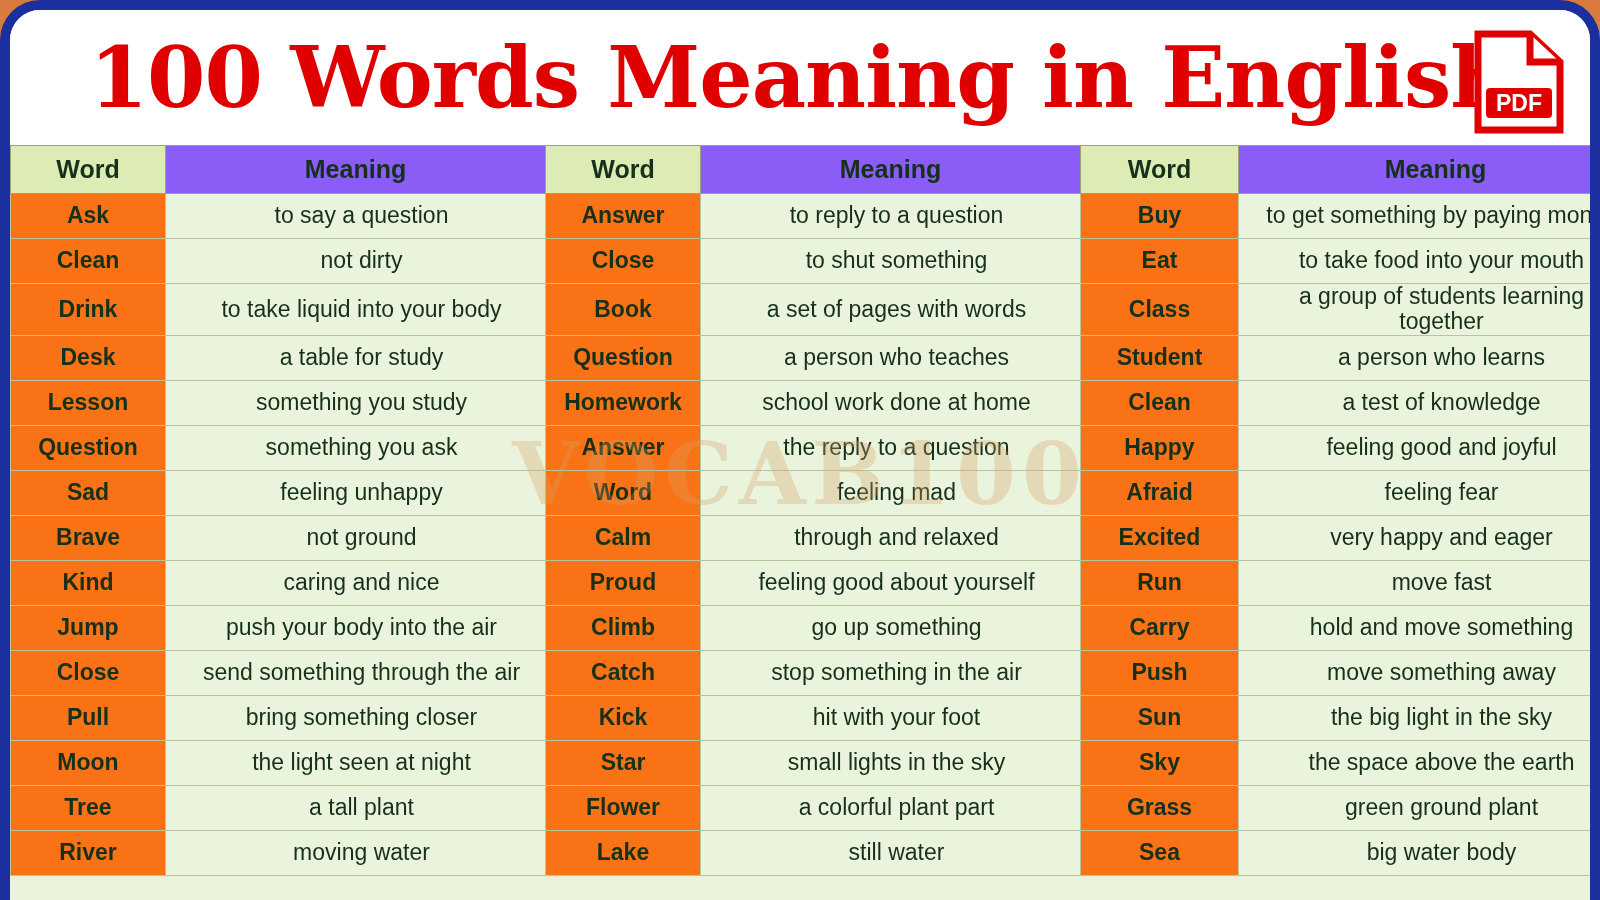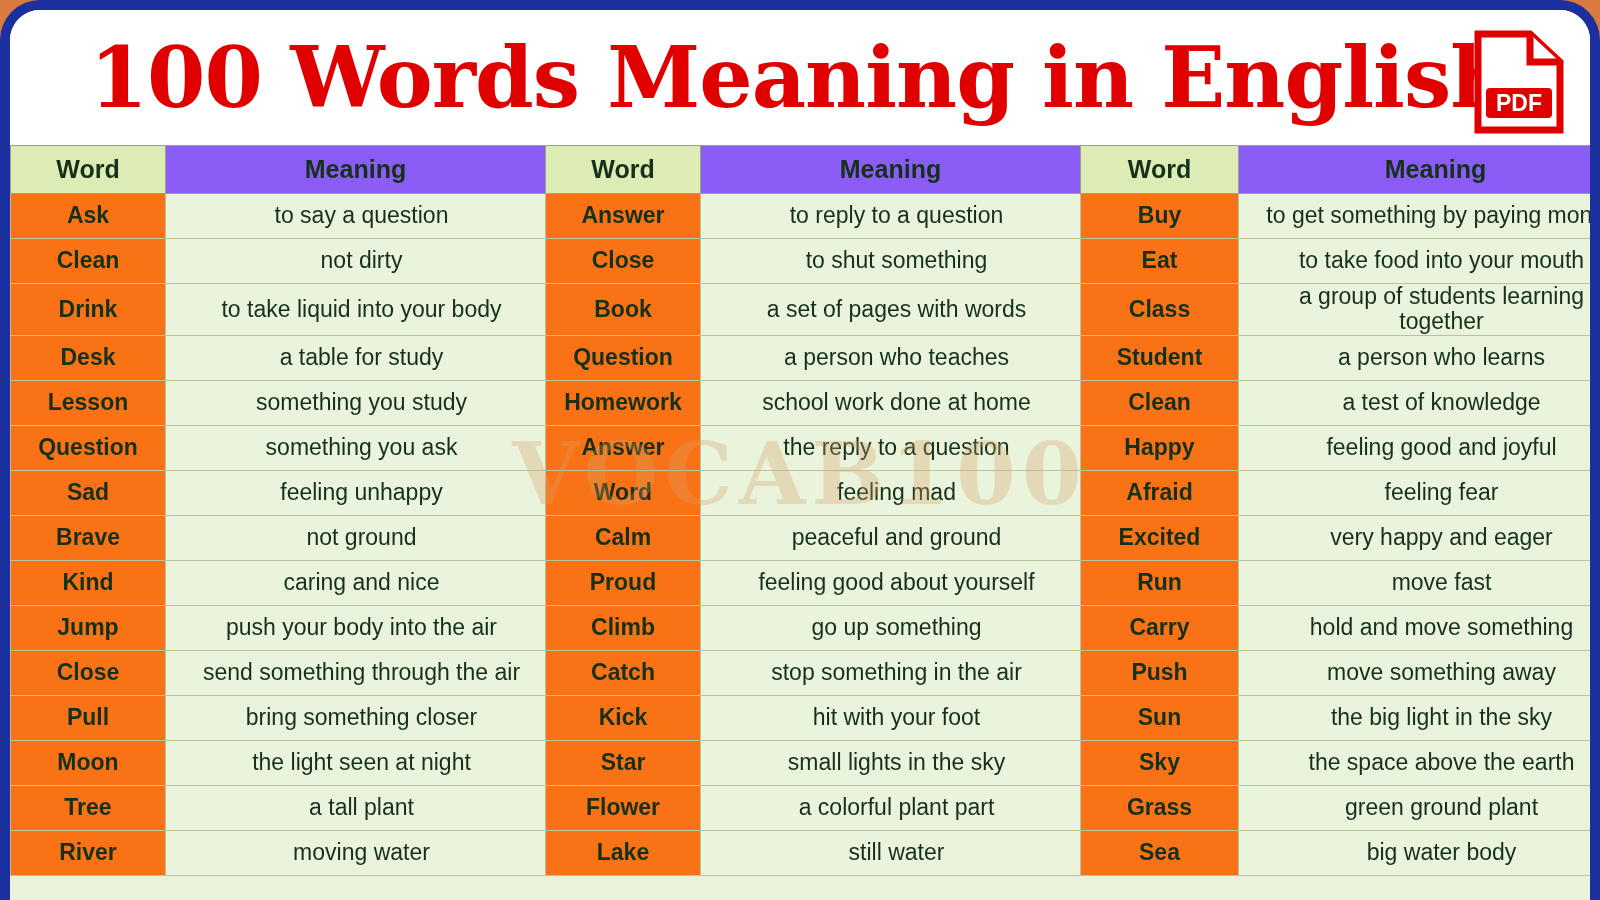--- a/index.html
+++ b/index.html
@@ -217,21 +217,21 @@
                 <td class="mean">feeling unhappy</td>
                 <td class="word">Word</td>
                 <td class="mean">feeling mad</td>
                 <td class="word">Afraid</td>
                 <td class="mean">feeling fear</td>
               </tr>
               <tr>
                 <td class="word">Brave</td>
                 <td class="mean">not ground</td>
                 <td class="word">Calm</td>
-                <td class="mean">peaceful and ground</td>
+                <td class="mean">through and relaxed</td>
                 <td class="word">Excited</td>
                 <td class="mean">very happy and eager</td>
               </tr>
               <tr>
                 <td class="word">Kind</td>
                 <td class="mean">caring and nice</td>
                 <td class="word">Proud</td>
                 <td class="mean">feeling good about yourself</td>
                 <td class="word">Run</td>
                 <td class="mean">move fast</td>

